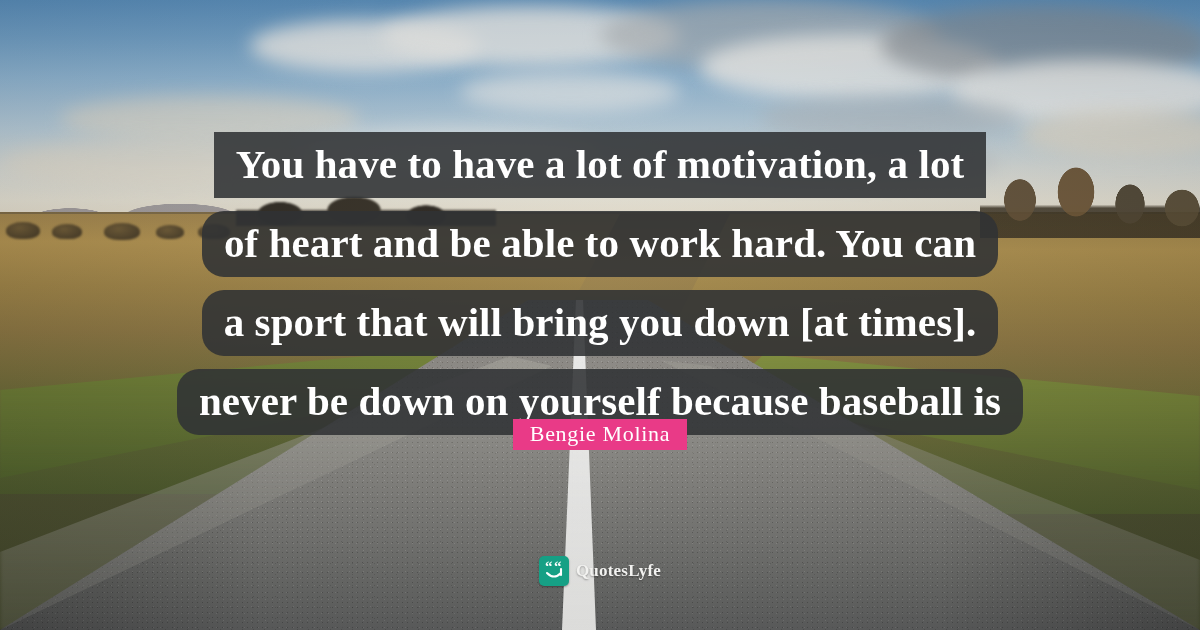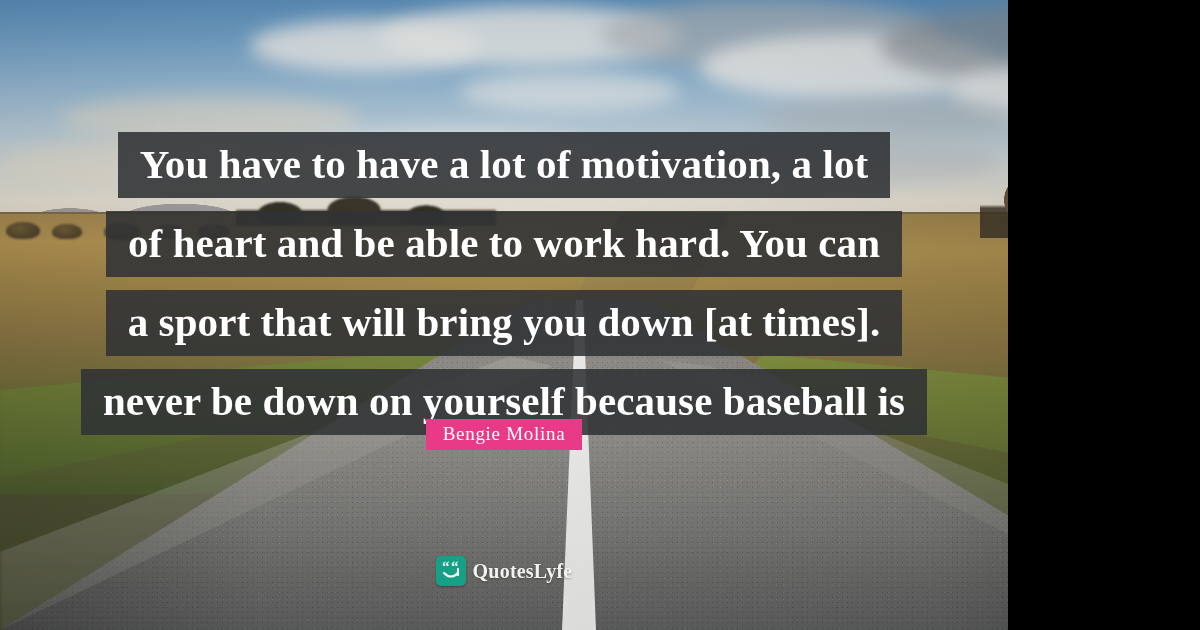--- a/index.html
+++ b/index.html
@@ -2,21 +2,21 @@
 <html><head>
 <meta charset="utf-8">
 <style>
   html, body {
     margin: 0;
     padding: 0;
     background: #000;
   }
   #stage {
     position: relative;
-    width: 1008px;
+    width: 1200px;
     height: 630px;
     overflow: hidden;
     font-family: "Liberation Serif", serif;
     user-select: none;
   }
 
   
   .photo {
     position: absolute;
     inset: 0;
@@ -253,35 +253,35 @@
     font-family: "Liberation Serif", serif;
     font-weight: 700;
     font-size: 41px;
     line-height: 56px;
     letter-spacing: .1px;
     padding: 4px 22px 6px 22px;
     margin: 0;
     white-space: nowrap;
     text-rendering: optimizeLegibility;
   }
-  .qline + .qline { margin-top: 13px; }
+  .qline + .qline { margin-top: 13px; border-radius: 22px; }
 
   
   .author-wrap {
     position: absolute;
     left: 0; right: 0;
     top: 419px;
     text-align: center;
   }
   .author {
     display: inline-block;
     background: #e93a87;
     color: #ffffff;
     font-family: "Liberation Serif", serif;
-    font-size: 19px;
+    font-size: 22px;
     line-height: 28px;
     padding: 1px 17px 2px 17px;
     letter-spacing: .7px;
   }
 
   
   .brand {
     position: absolute;
     left: 0; right: 0;
     top: 556px;
@@ -295,21 +295,21 @@
     border-radius: 5px;
     background: #16a085;
     position: relative;
     flex: 0 0 auto;
     box-shadow: 0 1px 2px rgba(0,0,0,.35);
   }
   .brand-mark svg { display: block; }
   .brand-text {
     font-family: "Liberation Serif", serif;
     font-weight: 700;
-    font-size: 20px;
+    font-size: 17px;
     line-height: 30px;
     color: #f2f2f0;
     text-shadow: 0 1px 2px rgba(0,0,0,.35);
     letter-spacing: .2px;
   }
 </style>
 </head>
 <body>
 
 <div id="stage">

